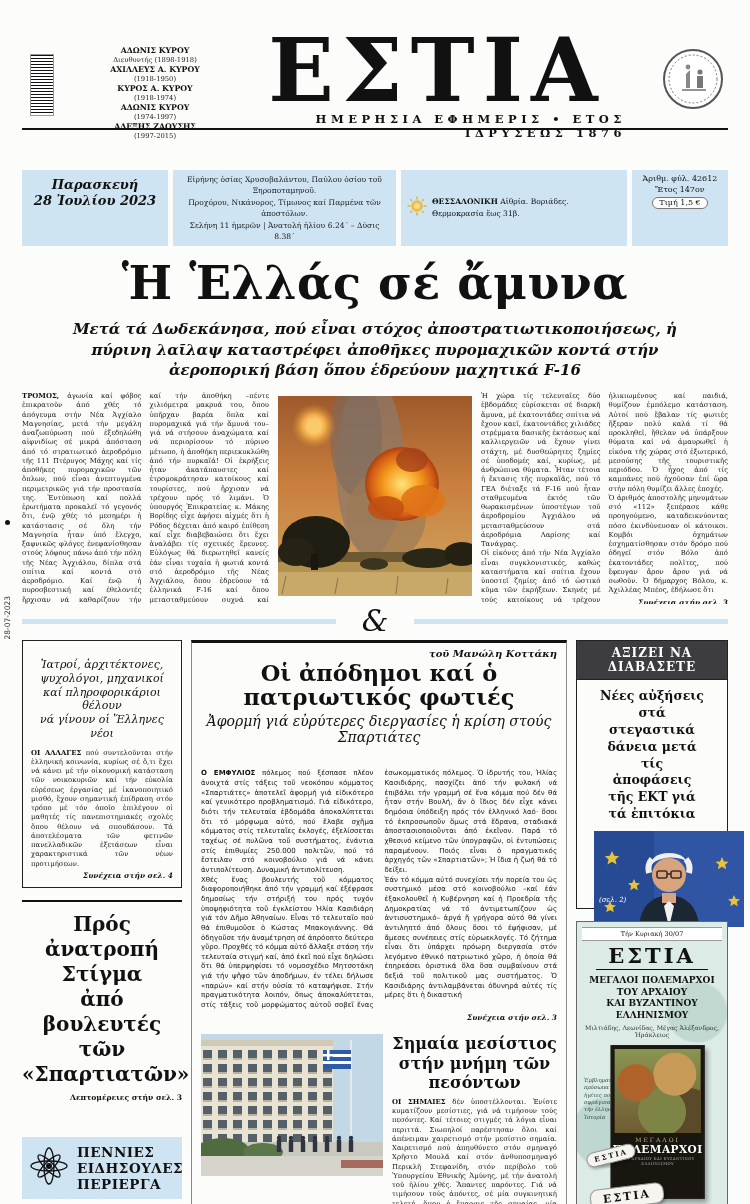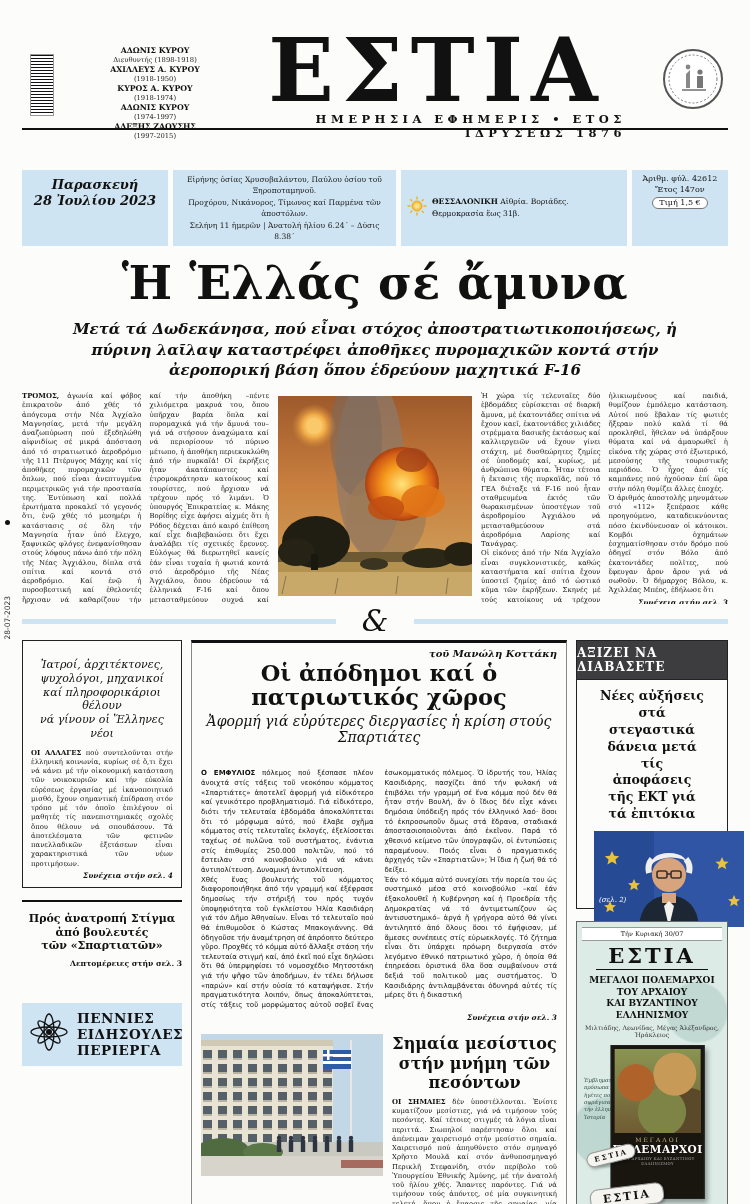--- a/index.html
+++ b/index.html
@@ -41,21 +41,21 @@
   .amp-line{flex:1;height:5px;background:#cfe4f2;}
   .amp-glyph{font-size:30px;font-style:italic;padding:0 26px;line-height:1;}
   
   .lower{display:grid;grid-template-columns:160px minmax(0,1fr) 152px;gap:9px;margin:4px 22px 0;}
   
   .nomiki-box{border:1px solid #222;padding:9px 8px 7px;}
   .nomiki-title{font-weight:bold;font-size:16.5px;line-height:1.18;text-align:center;}
   .nomiki-sub{font-style:italic;font-size:11px;line-height:1.25;text-align:center;margin-top:8px;}
   .nomiki-body{margin-top:8px;}
   .pros{margin-top:12px;border-top:2px solid #111;padding-top:10px;}
-  .pros-title{font-weight:bold;font-size:11px;line-height:1.25;text-align:center;}
+  .pros-title{font-weight:bold;font-size:20px;line-height:1.25;text-align:center;}
   .pros-det{font-weight:bold;font-size:7.6px;text-align:right;margin-top:6px;}
   .pennies{margin-top:14px;}
   .pennies-head{display:flex;align-items:center;gap:7px;padding:7px 6px;}
   .pennies-title{font-weight:bold;font-size:13.5px;line-height:1.2;letter-spacing:0.5px;}
   
   .col-center-top{border-left:1px solid #888;border-right:1px solid #888;border-top:3px solid #111;padding:0 9px 6px;}
   .byline-right{text-align:right;font-size:10px;font-weight:bold;font-style:italic;padding:5px 0 3px;}
   .kott-title{text-align:center;font-weight:bold;font-size:22.5px;line-height:1.05;}
   .kott-sub{text-align:center;font-style:italic;font-size:14px;margin-top:4px;}
   .sansbody{font-family:"DejaVu Sans","Liberation Sans",sans-serif;font-size:7px;line-height:1.38;text-align:justify;white-space:pre-line;}
@@ -63,21 +63,21 @@
   .simaia{display:grid;grid-template-columns:182px 1fr;gap:9px;margin-top:12px;}
   .flag-photo{width:182px;height:142px;}
   .simaia-title{font-weight:bold;font-size:16px;line-height:1.2;text-align:center;}
   .simaia-body{margin-top:6px;}
   .tis{margin-top:12px;}
   .ti-bar{display:flex;gap:6px;align-items:stretch;}
   .ti-label{border:1px solid #999;padding:3px 12px;font-weight:bold;font-size:12.5px;}
   .ti-mid{flex:1;border:1px solid #c5c5c5;background:#f4f4f2;}
   .ti-author{border:1px solid #999;padding:4px 12px;font-style:italic;font-weight:bold;font-size:9.5px;}
   
-  .axizei-head{background:#3d3d3f;border:1px solid #222;color:#fff;text-align:left;
+  .axizei-head{background:#3d3d3f;border:1px solid #222;color:#fff;text-align:center;
                font-weight:bold;font-size:12px;letter-spacing:1px;padding:5px 0;}
   .axizei-box{border:1px solid #222;border-top:none;padding:8px 17px 0;}
   .axizei-title{font-weight:bold;font-size:12.5px;line-height:1.35;text-align:center;white-space:pre-line;padding:0 6px;}
   .axizei-photo{position:relative;margin-top:8px;height:77px;}
   .axizei-cap{position:absolute;left:5px;bottom:4px;color:#fff;font-style:italic;font-size:7px;}
   .book-ad{border:1px solid #666;margin-top:12px;background:#dcebe6;padding:5px 5px 8px;text-align:center;position:relative;
            background-image:radial-gradient(circle at 20% 70%,rgba(160,195,185,.5) 0 14%,transparent 15%),
                             radial-gradient(circle at 80% 30%,rgba(160,195,185,.45) 0 12%,transparent 13%);}
   .ad-date{background:#fff;border-top:1px solid #999;border-bottom:1px solid #999;font-size:6.5px;padding:2px 0;}
   .ad-logo{font-weight:900;font-size:21px;letter-spacing:3px;border-bottom:1px solid #111;margin:2px 14px 0;padding-bottom:1px;}
@@ -289,21 +289,21 @@
             <div>ΠΕΡΙΕΡΓΑ</div>
           </div>
         </div>
 
       </div>
     </div>
 
     <div>
       <div class="col-center-top">
         <div class="byline-right">τοῦ Μανώλη Κοττάκη</div>
-        <div class="kott-title">Οἱ ἀπόδημοι καί ὁ πατριωτικός χῶρος</div>
+        <div class="kott-title">Οἱ ἀπόδημοι καί ὁ πατριωτικός φωτιές</div>
         <div class="kott-sub">Ἀφορμή γιά εὐρύτερες διεργασίες ἡ κρίση στούς Σπαρτιάτες</div>
         <div class="kott-body sansbody"><b class="sans">Ο ΕΜΦΥΛΙΟΣ</b> <span>πόλεμος πού ξέσπασε πλέον ἀνοιχτά στίς τάξεις τοῦ νεοκόπου κόμματος «Σπαρτιάτες» ἀποτελεῖ ἀφορμή γιά εἰδικότερο καί γενικότερο προβληματισμό. Γιά εἰδικότερο, διότι τήν τελευταία ἑβδομάδα ἀποκαλύπτεται ὅτι τό μόρφωμα αὐτό, πού ἔλαβε σχῆμα κόμματος στίς τελευταῖες ἐκλογές, ἐξελίσσεται ταχέως σέ πυλῶνα τοῦ συστήματος, ἐνάντια στίς ἐπιθυμίες 250.000 πολιτῶν, πού τό ἔστειλαν στό κοινοβούλιο γιά νά κάνει ἀντιπολίτευση. Δυναμική ἀντιπολίτευση.
 Χθές ἕνας βουλευτής τοῦ κόμματος διαφοροποιήθηκε ἀπό τήν γραμμή καί ἐξέφρασε δημοσίως τήν στήριξή του πρός τυχόν ὑποψηφιότητα τοῦ ἐγκλείστου Ἠλία Κασιδιάρη γιά τόν Δῆμο Ἀθηναίων. Εἶναι τό τελευταῖο πού θά ἐπιθυμοῦσε ὁ Κώστας Μπακογιάννης. Θά ὁδηγοῦσε τήν ἀναμέτρηση σέ ἀπρόοπτο δεύτερο γῦρο. Προχθές τό κόμμα αὐτό ἄλλαξε στάση τήν τελευταία στιγμή καί, ἀπό ἐκεῖ πού εἶχε δηλώσει ὅτι θά ὑπερψηφίσει τό νομοσχέδιο Μητσοτάκη γιά τήν ψῆφο τῶν ἀποδήμων, ἐν τέλει δήλωσε «παρών» καί στήν οὐσία τό καταψήφισε. Στήν πραγματικότητα λοιπόν, ὅπως ἀποκαλύπτεται, στίς τάξεις τοῦ μορφώματος αὐτοῦ σοβεῖ ἕνας ἐσωκομματικός πόλεμος. Ὁ ἱδρυτής του, Ἠλίας Κασιδιάρης, πασχίζει ἀπό τήν φυλακή νά ἐπιβάλει τήν γραμμή σέ ἕνα κόμμα πού δέν θά ἦταν στήν Βουλή, ἄν ὁ ἴδιος δέν εἶχε κάνει δημόσια ὑπόδειξη πρός τόν ἑλληνικό λαό· ὅσοι τό ἐκπροσωποῦν ὅμως στά ἕδρανα, σταδιακά ἀποστασιοποιοῦνται ἀπό ἐκεῖνον. Παρά τό χθεσινό κείμενο τῶν ὑπογραφῶν, οἱ ἐντυπώσεις παραμένουν. Ποιός εἶναι ὁ πραγματικός ἀρχηγός τῶν «Σπαρτιατῶν»; Ἡ ἴδια ἡ ζωή θά τό δείξει.
 Ἐάν τό κόμμα αὐτό συνεχίσει τήν πορεία του ὡς συστημικό μέσα στό κοινοβούλιο –καί ἐάν ἐξακολουθεῖ ἡ Κυβέρνηση καί ἡ Προεδρία τῆς Δημοκρατίας νά τό ἀντιμετωπίζουν ὡς ἀντισυστημικό– ἀργά ἤ γρήγορα αὐτό θά γίνει ἀντιληπτό ἀπό ὅλους ὅσοι τό ἐψήφισαν, μέ ἄμεσες συνέπειες στίς εὐρωεκλογές. Τό ζήτημα εἶναι ὅτι ὑπάρχει πρόωρη διεργασία στόν λεγόμενο ἐθνικό πατριωτικό χῶρο, ἡ ὁποία θά ἐπηρεάσει ὁριστικά ὅλα ὅσα συμβαίνουν στά δεξιά τοῦ πολιτικοῦ μας συστήματος. Ὁ Κασιδιάρης ἀντιλαμβάνεται ὀδυνηρά αὐτές τίς μέρες ὅτι ἡ δικαστική</span></div>
         <div class="cont">Συνέχεια στήν σελ. 3</div>
 
         <div class="simaia">
           <span class="flag-photo">
             <svg width="182" height="142" viewBox="0 0 182 142">
               <defs>

